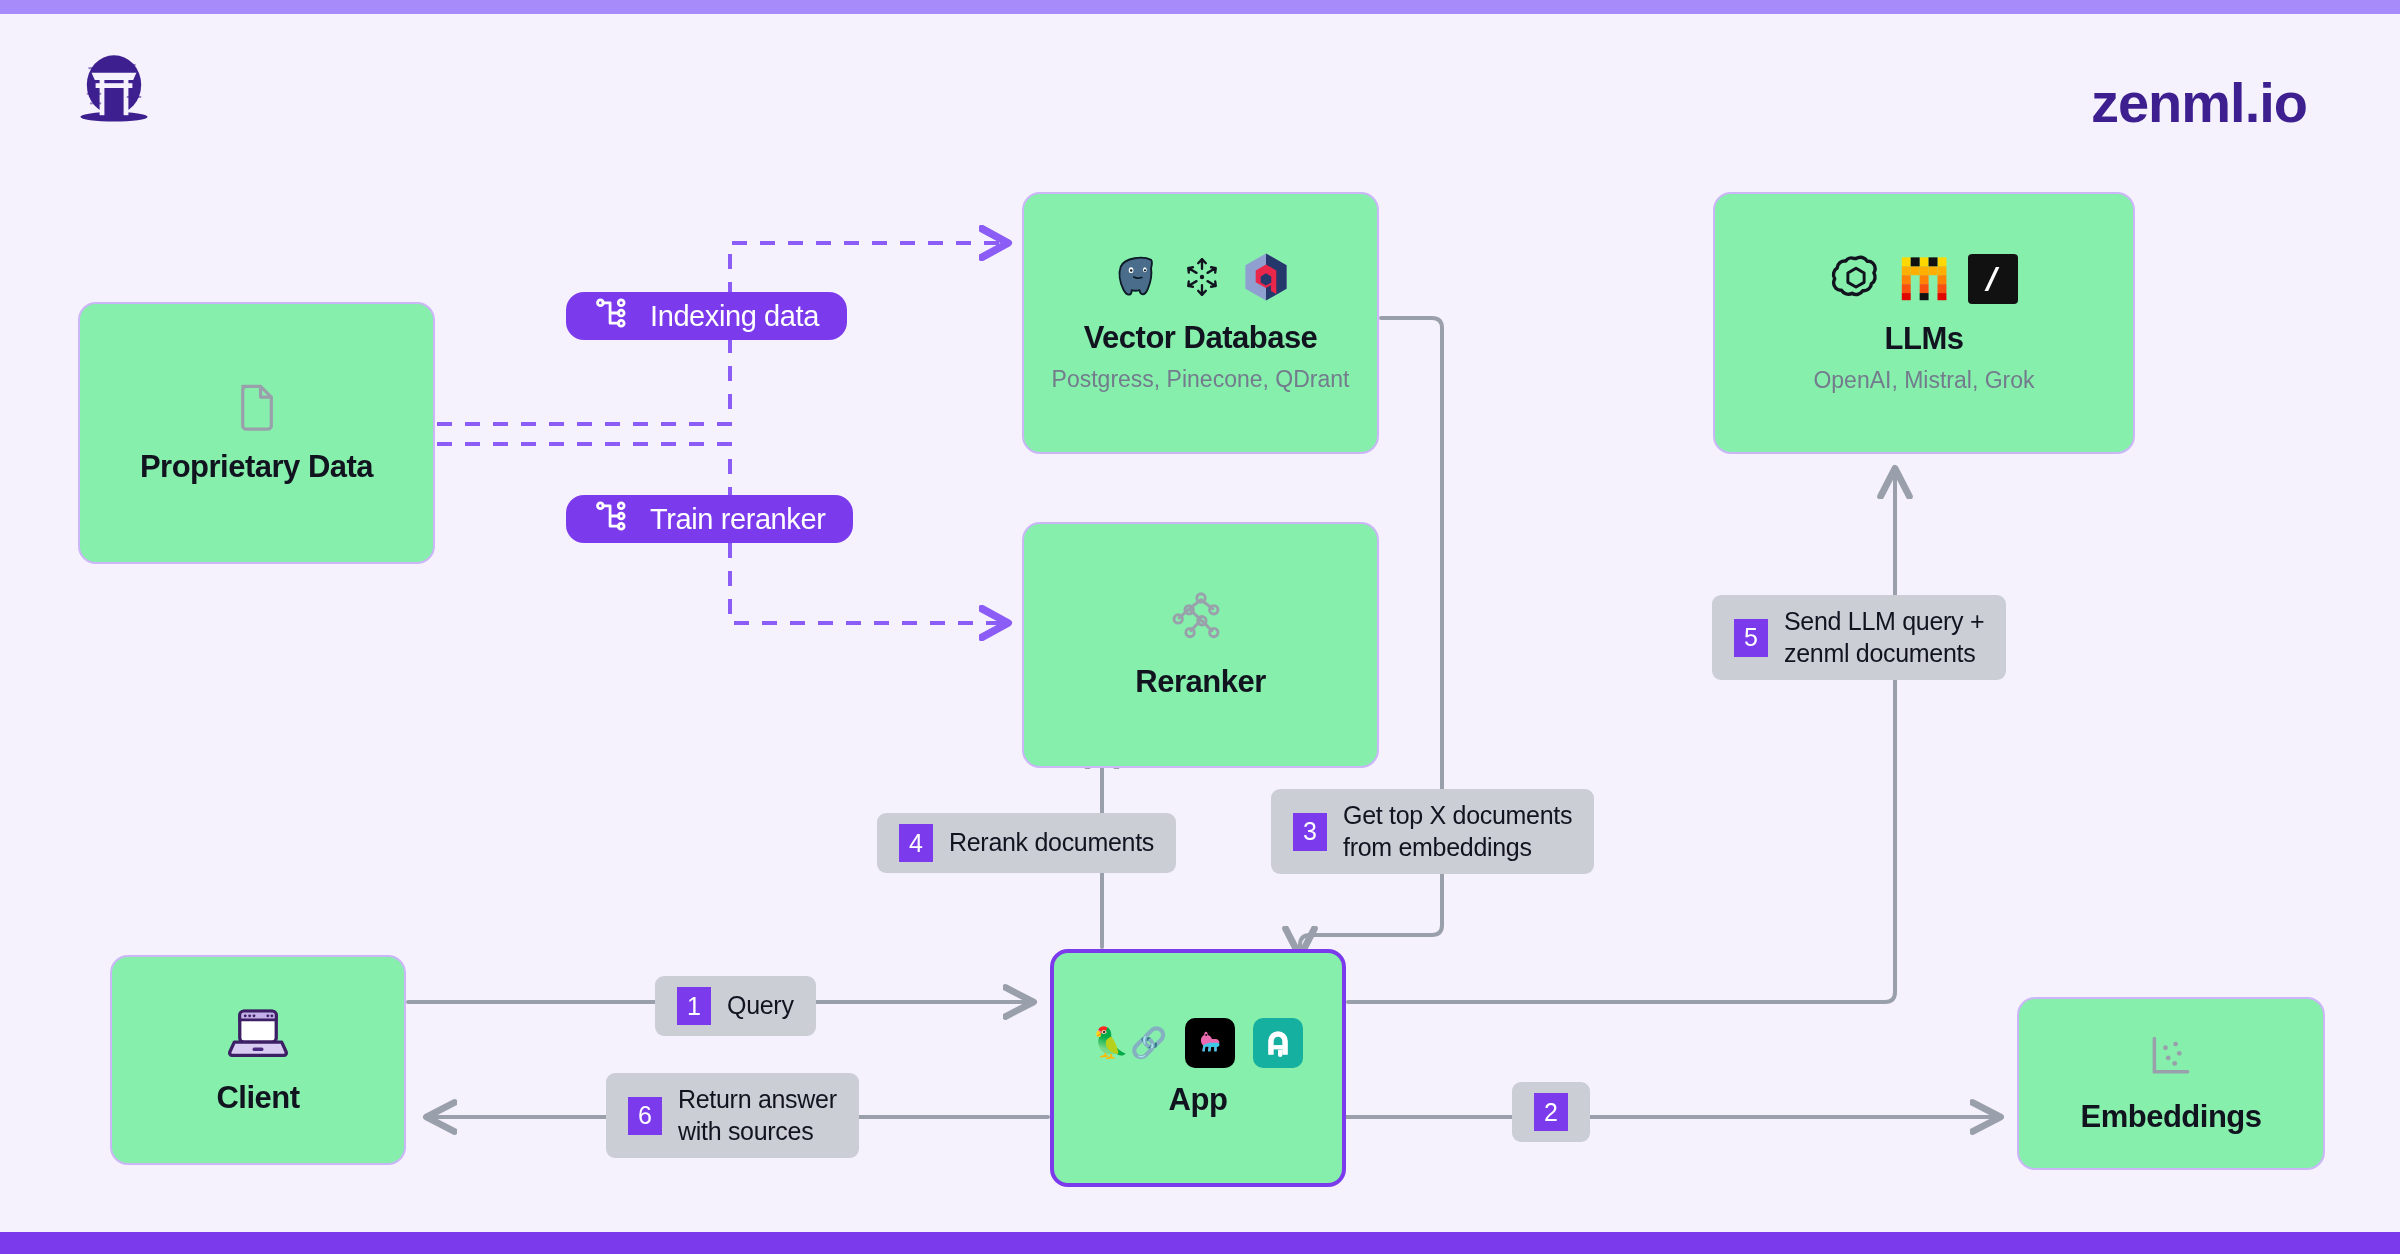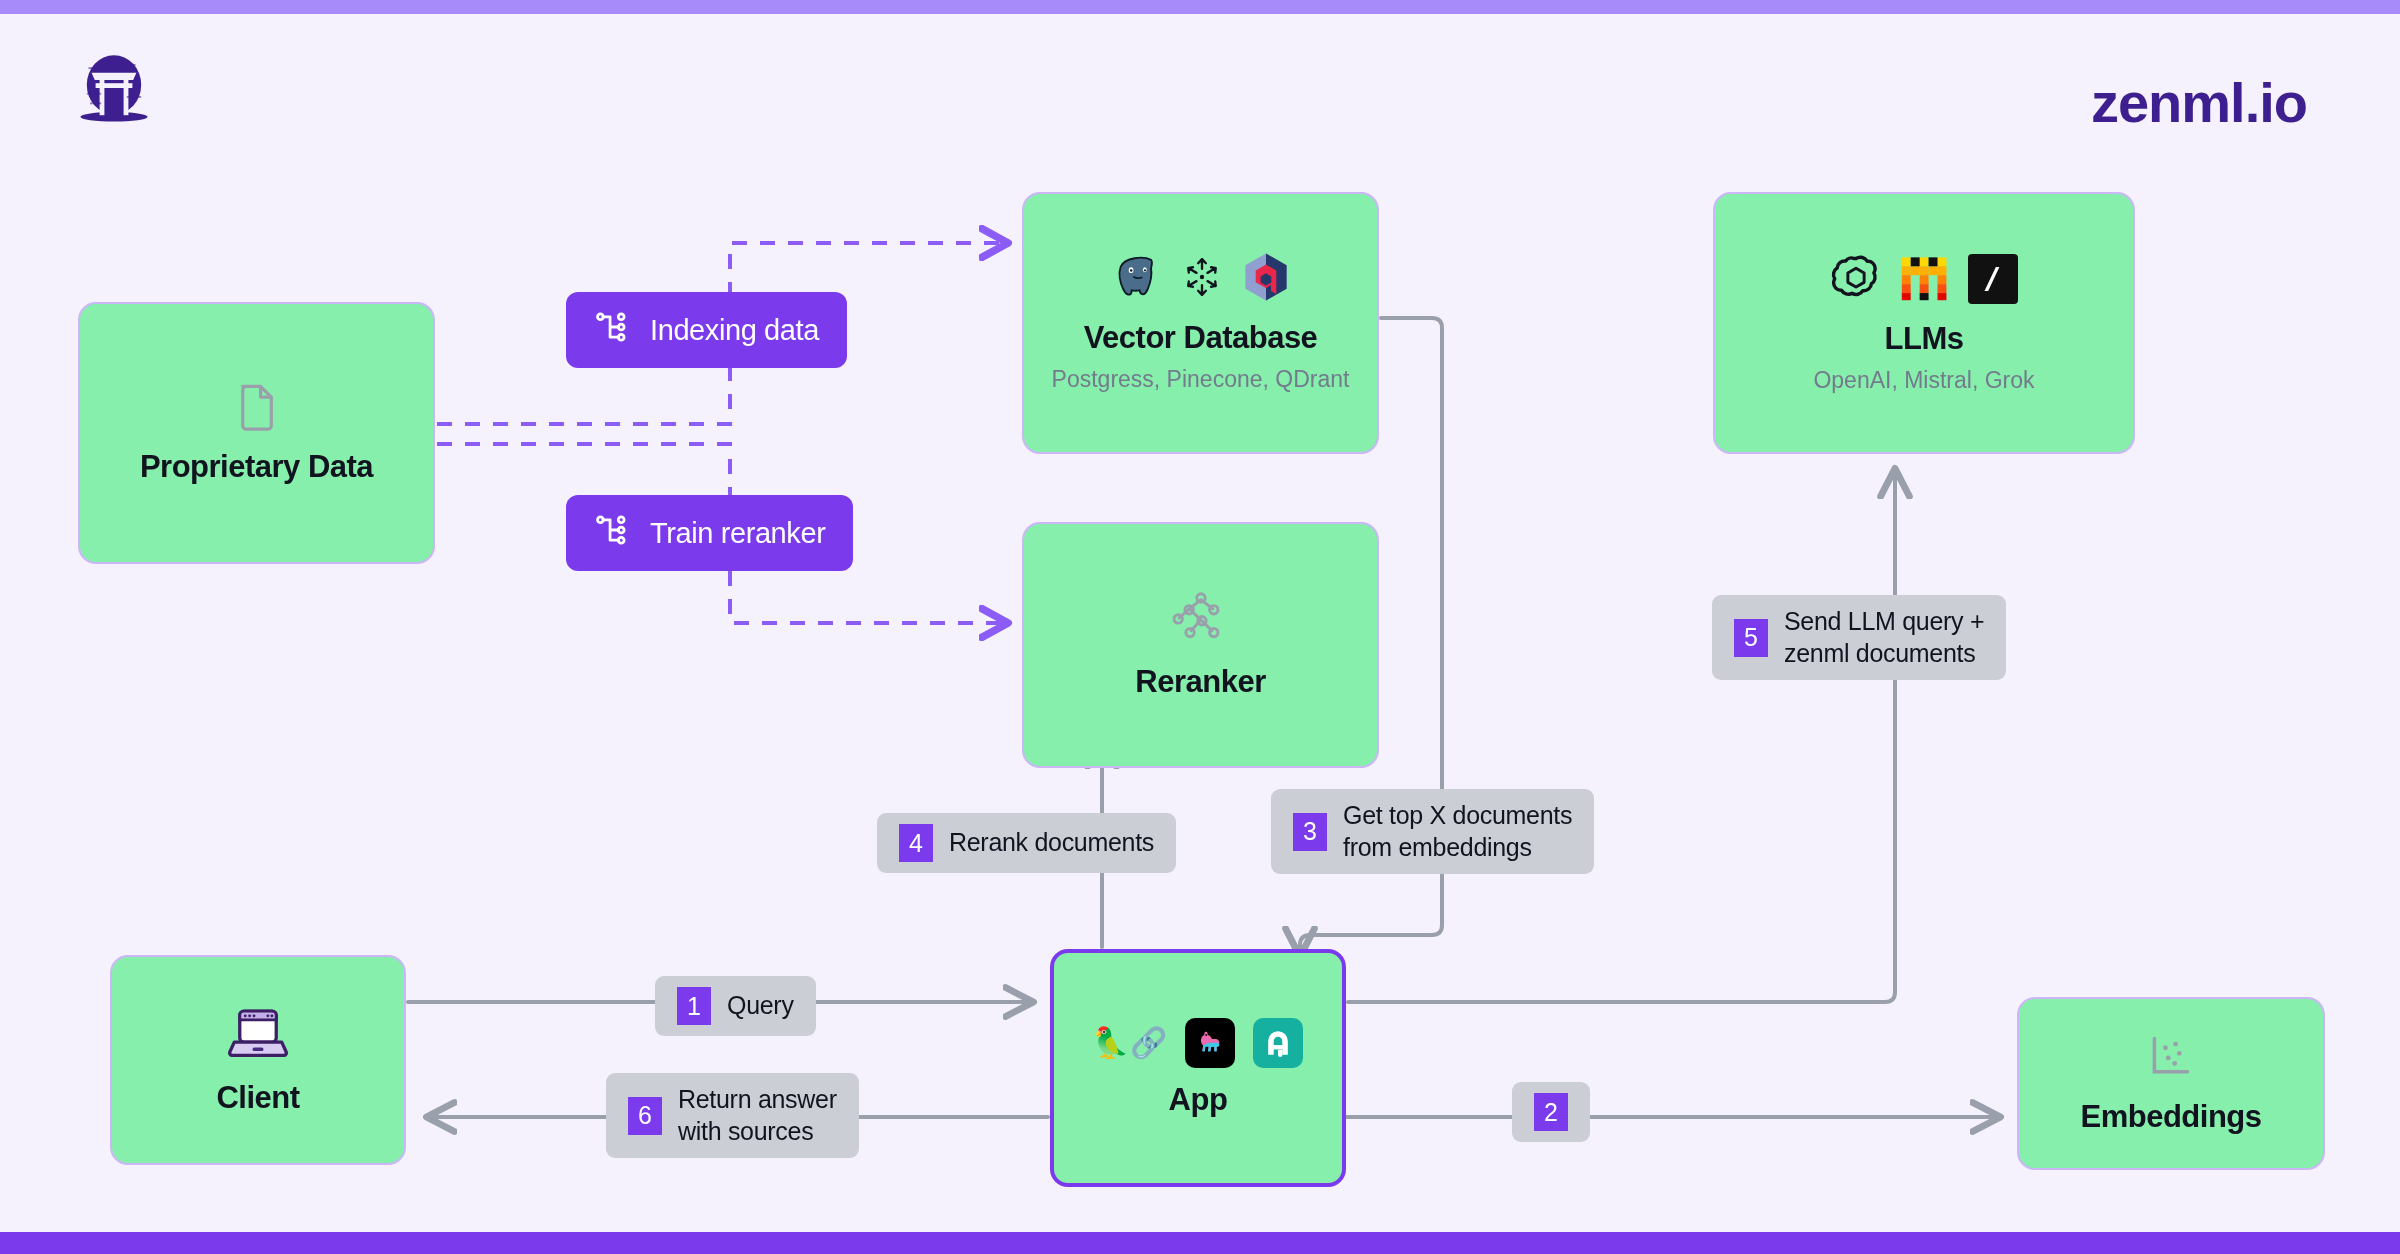--- a/index.html
+++ b/index.html
@@ -57,24 +57,24 @@
   #node-llms        { left:1713px;top:192px; width:422px; height:262px; }
   #node-reranker    { left:1022px;top:522px; width:357px; height:246px; }
   #node-client      { left:110px; top:955px; width:296px; height:210px; }
   #node-app         { left:1050px;top:949px; width:296px; height:238px; }
   #node-embeddings  { left:2017px;top:997px; width:308px; height:173px; }
 
   
   .pill {
     position:absolute;
     background:#7c3aed;
-    border-radius:12px;
+    border-radius:18px;
     display:flex; align-items:center; gap:18px;
     padding:0 28px;
-    height:76px;
+    height:48px;
     color:#ffffff;
     font-size:29px;
     z-index:8;
     letter-spacing:-0.4px;
   }
   #pill-indexing { left:566px; top:292px; }
   #pill-train    { left:566px; top:495px; }
 
   
   .step {

